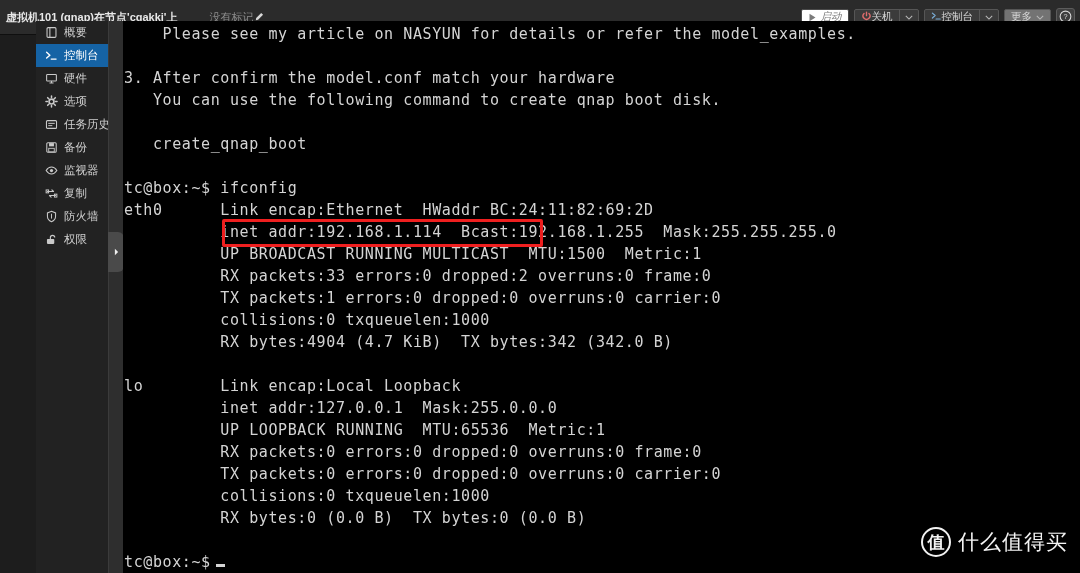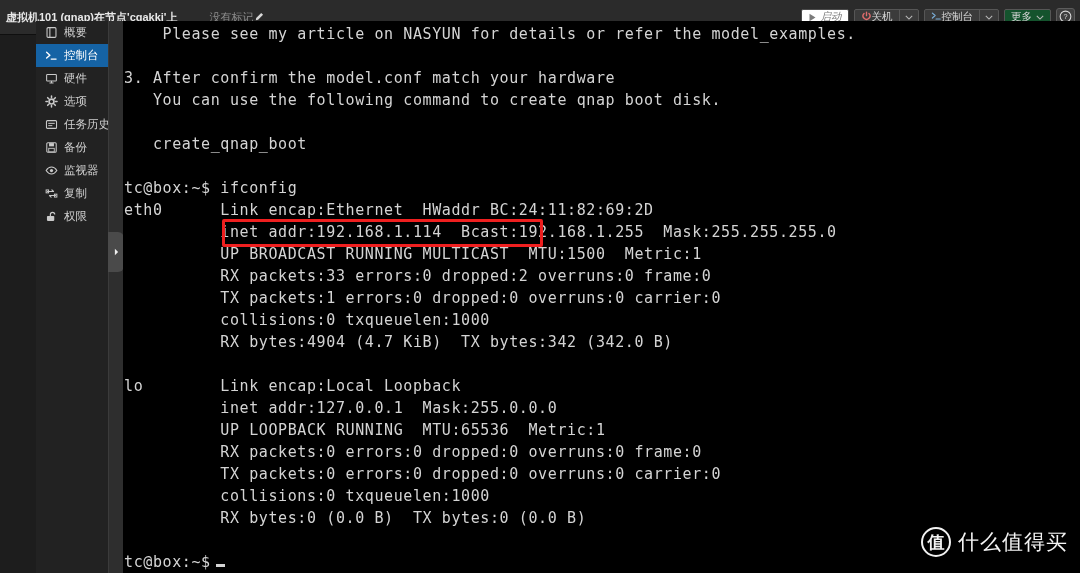--- a/index.html
+++ b/index.html
@@ -24,21 +24,21 @@
   .hdr-tag {
     color:#8d8d8d; font-size:11px; margin-left:32px;
     display:flex; align-items:center; gap:0; white-space:nowrap;
   }
   .pencil-ic { width:10px; height:10px; display:inline-block; }
   .hdr-spacer { flex:1 1 auto; }
 
   .hdr-btns { display:flex; align-items:center; gap:5px; padding-right:5px; height:21px; }
   .btn {
     height:17px; display:flex; align-items:center;
-    background:#14532d; border:1px solid #565656; border-radius:2px;
+    background:#737373; border:1px solid #565656; border-radius:2px;
     color:#d6d6d6; font-size:10.5px; padding:0 6px; gap:4px;
     white-space:nowrap;
   }
   .btn.disabled { color:#7b7b7b; background:#ffffff; border-color:#4a4a4a;font-style:italic; }
   .btn .ic { display:inline-flex; align-items:center; }
   .btn-split { height:17px; display:flex; align-items:stretch;
     background:#3b3b3b; border:1px solid #565656; border-radius:2px; }
   .btn-split .main {
     display:flex; align-items:center; padding:0 6px;
     color:#d6d6d6; font-size:10.5px; white-space:nowrap;border-radius:7px;
@@ -274,20 +274,32 @@
             <path d="M3 5.5h7.5l-2-2M13 10.5H5.5l2 2" fill="none" stroke="#c9c9c9" stroke-width="1.4" stroke-linecap="round" stroke-linejoin="round"></path>
             <rect x="1.4" y="3.6" width="3" height="3.6" fill="none" stroke="#c9c9c9" stroke-width="1.2"></rect>
             <rect x="11.6" y="8.8" width="3" height="3.6" fill="none" stroke="#c9c9c9" stroke-width="1.2"></rect>
           </svg>
         </span>
         <span class="side-label">复制</span>
       </div>
       <div class="side-item">
         <span class="side-ic">
           <svg viewBox="0 0 16 16" width="13" height="13">
+            <path d="M8 1.6l5 2v4.2c0 3.2-2.2 5.6-5 6.6-2.8-1-5-3.4-5-6.6V3.6l5-2z" fill="none" stroke="#c9c9c9" stroke-width="1.3"></path>
+            <path d="M8 4.6v6" stroke="#c9c9c9" stroke-width="1.2"></path>
+          </svg>
+        </span>
+        <span class="side-label">防火墙</span>
+        <span class="side-arrow"><svg viewBox="0 0 6 10" width="5" height="8">
+            <path d="M1 1l4 4-4 4z" fill="#bdbdbd"></path>
+          </svg></span>
+      </div>
+      <div class="side-item">
+        <span class="side-ic">
+          <svg viewBox="0 0 16 16" width="13" height="13">
             <rect x="2.4" y="7.4" width="9" height="6" rx="1" fill="#c9c9c9"></rect>
             <path d="M6.6 7.4V5.6a2.7 2.7 0 0 1 5.4 0" fill="none" stroke="#c9c9c9" stroke-width="1.4"></path>
           </svg>
         </span>
         <span class="side-label">权限</span>
       </div>
     </div>
 
   <div class="splitter"></div>
   <div class="split-handle">

